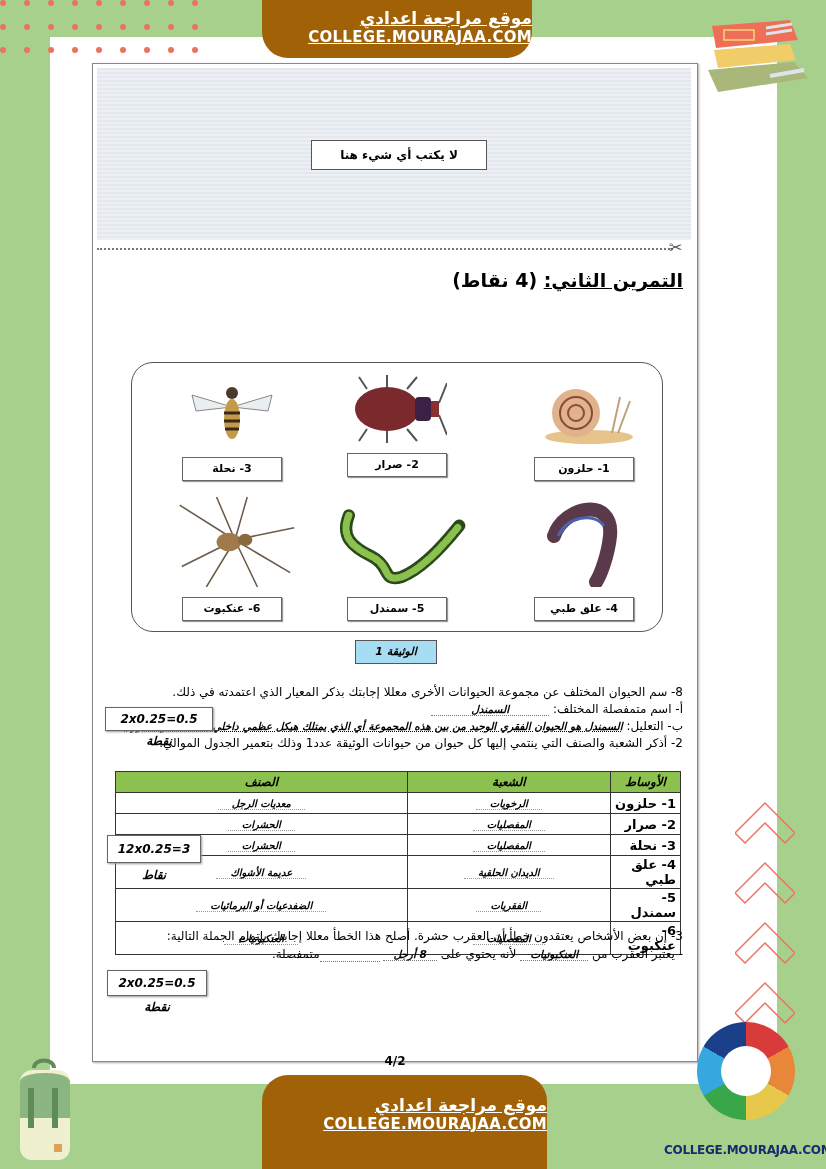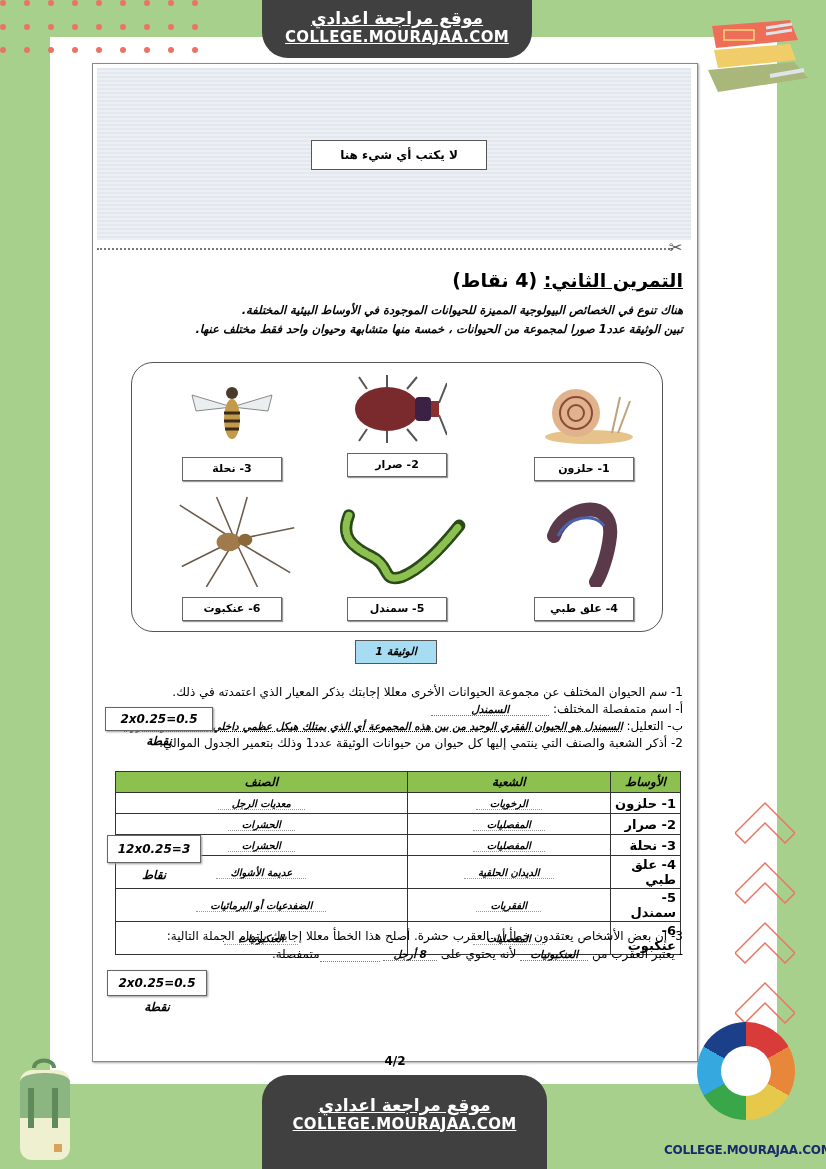--- a/index.html
+++ b/index.html
@@ -1,20 +1,20 @@
 <!DOCTYPE html>
 <html><head>
 <meta charset="utf-8">
 <style>
   html,body{margin:0;padding:0;}
   body{width:826px;height:1169px;position:relative;overflow:hidden;background:#a8d08d;font-family:"DejaVu Sans",sans-serif;}
   .frame-white{position:absolute;left:50px;top:37px;width:727px;height:1047px;background:#fff;}
   .dots-row{position:absolute;left:0;height:6px;width:200px;}
   .dot{position:absolute;width:6px;height:6px;border-radius:50%;background:#ea7461;}
-  .banner{position:absolute;background:#404040;color:#fff;text-align:center;font-weight:bold;}
+  .banner{position:absolute;background:#a16207;color:#fff;text-align:right;font-weight:bold;}
   .banner .ar{font-size:17px;text-decoration:underline;line-height:20px;}
   .banner .en{font-size:15px;text-decoration:underline;line-height:18px;letter-spacing:0.3px;}
   .banner-top{left:262px;top:0;width:270px;height:58px;border-radius:0 0 26px 26px;padding-top:8px;box-sizing:border-box;}
   .banner-bottom{left:262px;top:1075px;width:285px;height:94px;border-radius:26px 26px 0 0;padding-top:20px;box-sizing:border-box;}
   .bottom-strip{position:absolute;left:0;top:1112px;width:826px;height:57px;background:#a8d08d;}
   .paper{position:absolute;left:92px;top:63px;width:604px;height:997px;background:#fff;border:1px solid #888;box-shadow:1px 1px 2px #aaa;}
   .no-write{position:absolute;left:4px;top:4px;width:594px;height:172px;background:#e3e7ee;background-image:repeating-linear-gradient(0deg,rgba(255,255,255,.35) 0 2px,transparent 2px 4px);}
   .no-write-box{position:absolute;left:214px;top:72px;width:174px;height:28px;background:#fff;border:1px solid #555;text-align:center;font-size:12px;font-weight:bold;line-height:28px;direction:rtl;}
   .cut-line{position:absolute;left:4px;top:184px;width:576px;border-top:2px dotted #777;}
   .scissors{position:absolute;left:576px;top:174px;font-size:16px;color:#555;}
@@ -103,24 +103,20 @@
   <div class="no-write">
     <div class="no-write-box">لا يكتب أي شيء هنا</div>
   </div>
   <div class="cut-line"></div>
   <div class="scissors">✂</div>
 
   <div class="title rtl">
     <span class="u">التمرين الثاني:</span>
     <span>(4 نقاط)</span>
   </div>
-  <div class="intro rtl">
-    <div>هناك تنوع في الخصائص البيولوجية المميزة للحيوانات الموجودة في الأوساط البيئية المختلفة.</div>
-    <div>تبين الوثيقة عدد1 صورا لمجموعة من الحيوانات ، خمسة منها متشابهة وحيوان واحد فقط مختلف عنها.</div>
-  </div>
 
   <div class="doc-panel">
 
     <div class="animal" style="left:392px;top:14px">
       <svg class="pic" viewBox="0 0 100 70">
         <ellipse cx="55" cy="60" rx="44" ry="7" fill="#e6c38a"></ellipse>
         <circle cx="42" cy="36" r="24" fill="#e0b38c"></circle>
         <circle cx="42" cy="36" r="16" fill="none" stroke="#8a4b35" stroke-width="2"></circle>
         <circle cx="42" cy="36" r="8" fill="none" stroke="#8a4b35" stroke-width="2"></circle>
         <path d="M78 56 L86 20 M84 56 L96 24" stroke="#bfa27a" stroke-width="2"></path>
@@ -166,21 +162,21 @@
         <ellipse cx="52" cy="46" rx="12" ry="9" fill="#a07a4a"></ellipse>
         <ellipse cx="68" cy="44" rx="7" ry="6" fill="#8a6a3a"></ellipse>
       </svg>
       <div class="lbl">6- عنكبوت</div>
     </div>
   </div>
 
   <div class="doc-caption">الوثيقة 1</div>
 
   <div class="q1 rtl">
-    <div>1- سم الحيوان المختلف عن مجموعة الحيوانات الأخرى معللا إجابتك بذكر المعيار الذي اعتمدته في ذلك.</div>
+    <div>8- سم الحيوان المختلف عن مجموعة الحيوانات الأخرى معللا إجابتك بذكر المعيار الذي اعتمدته في ذلك.</div>
     <div>
       <span>أ- اسم متمفصلة المختلف:</span>
       <span style="border-bottom:1px dotted #777;padding:0 40px;" class="bold-it">السمندل</span>
     </div>
     <div>
       <span>ب- التعليل:</span>
       <span class="bold-it" style="text-decoration:underline dotted;">السمندل هو الحيوان الفقري الوحيد من بين هذه المجموعة أي الذي يمتلك هيكل عظمي داخلي يدعمه عمود فقري.</span>
     </div>
     <div>2- أذكر الشعبة والصنف التي ينتمي إليها كل حيوان من حيوانات الوثيقة عدد1 وذلك بتعمير الجدول الموالي:</div>
   </div>

